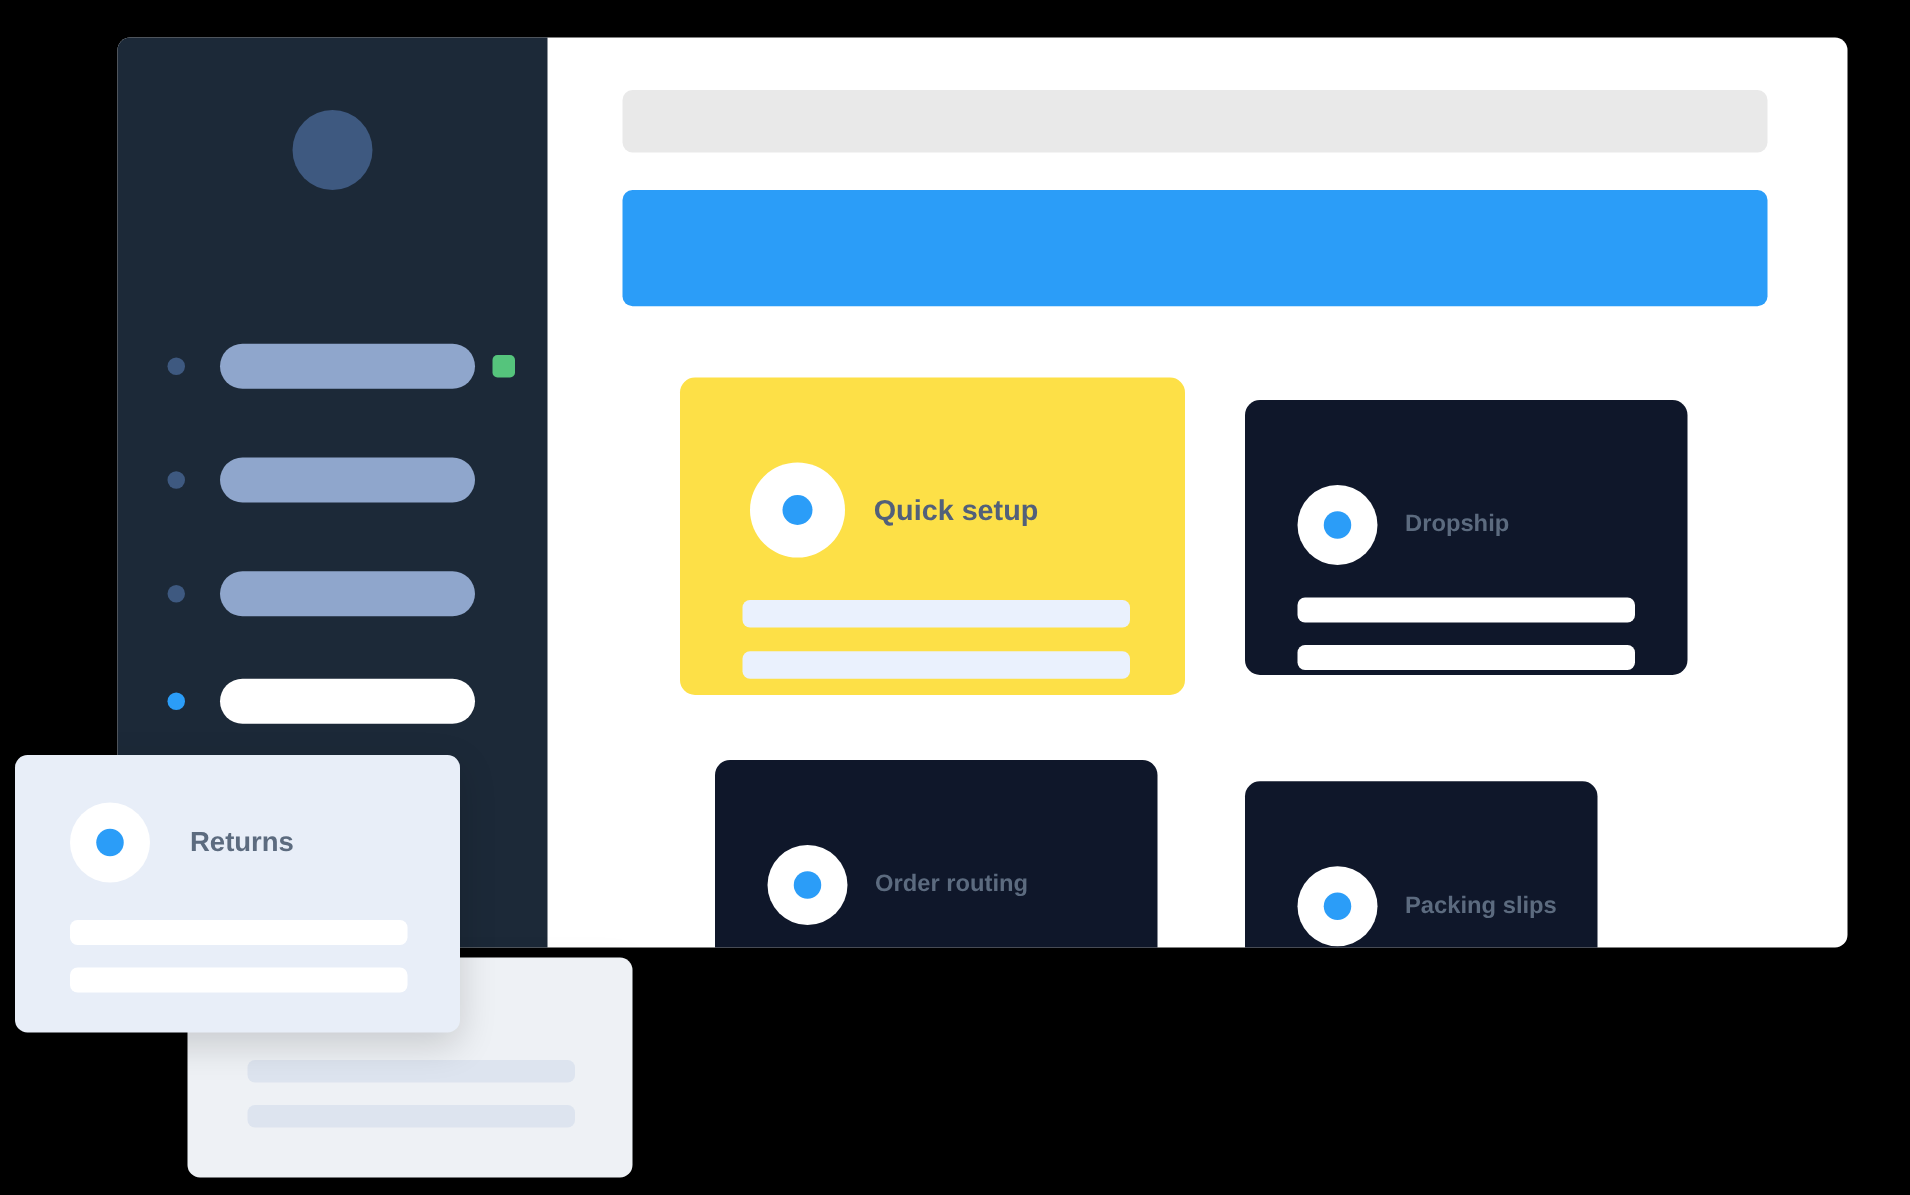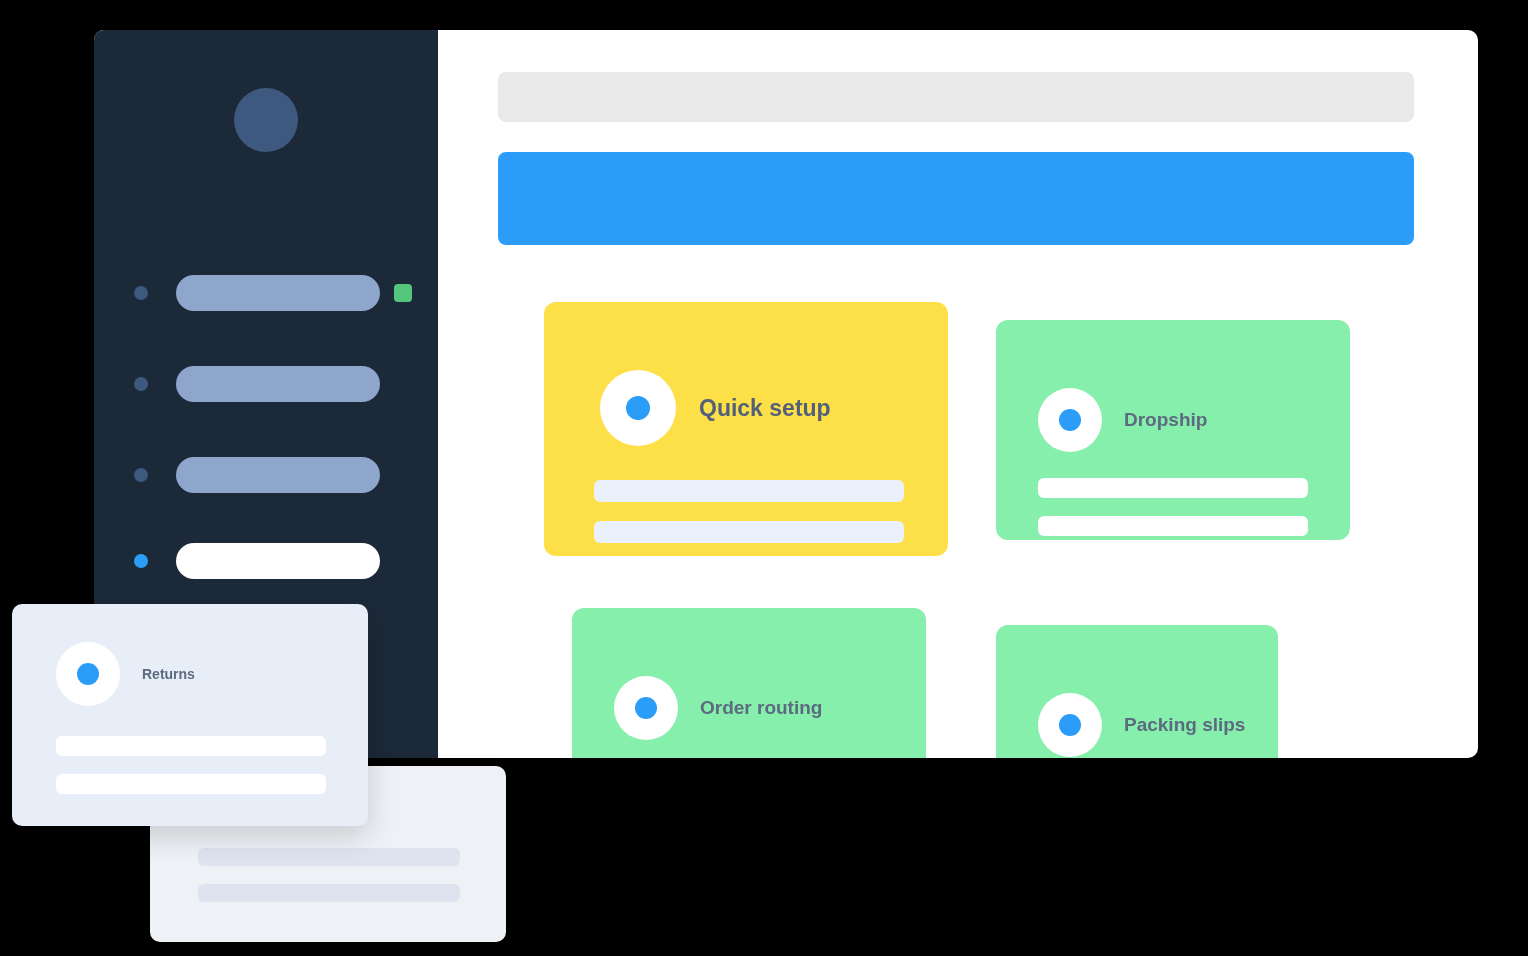--- a/index.html
+++ b/index.html
@@ -110,21 +110,21 @@
     width: 916px;
     height: 93px;
     border-radius: 8px;
     background: #2b9df8;
   }
 
   
   .card {
     position: absolute;
     border-radius: 12px;
-    background: #86efac;
+    background: #0f172a;
   }
   .card.highlight {
     background: #fde047;
   }
   .card-head {
     position: absolute;
     display: flex;
     align-items: center;
   }
   .card-circle {
@@ -217,21 +217,21 @@
     border-radius: 10px;
     background: #e8eef8;
     box-shadow: 0 10px 30px rgba(0,0,0,0.16);
   }
   #float-card-returns .card-head {
     left: 44px;
     top: 38px;
   }
   #float-card-returns .card-circle { width: 64px; height: 64px; }
   #float-card-returns .card-circle .inner { width: 22px; height: 22px; }
-  #float-card-returns .card-title { font-size: 14px; margin-left: 22px; }
+  #float-card-returns .card-title { font-size: 22px; margin-left: 32px; }
   #float-card-returns .card-line {
     left: 44px;
     width: 270px;
     height: 20px;
   }
   #float-card-returns .line-1 { top: 132px; }
   #float-card-returns .line-2 { top: 170px; }
 </style>
 </head>
 <body>

